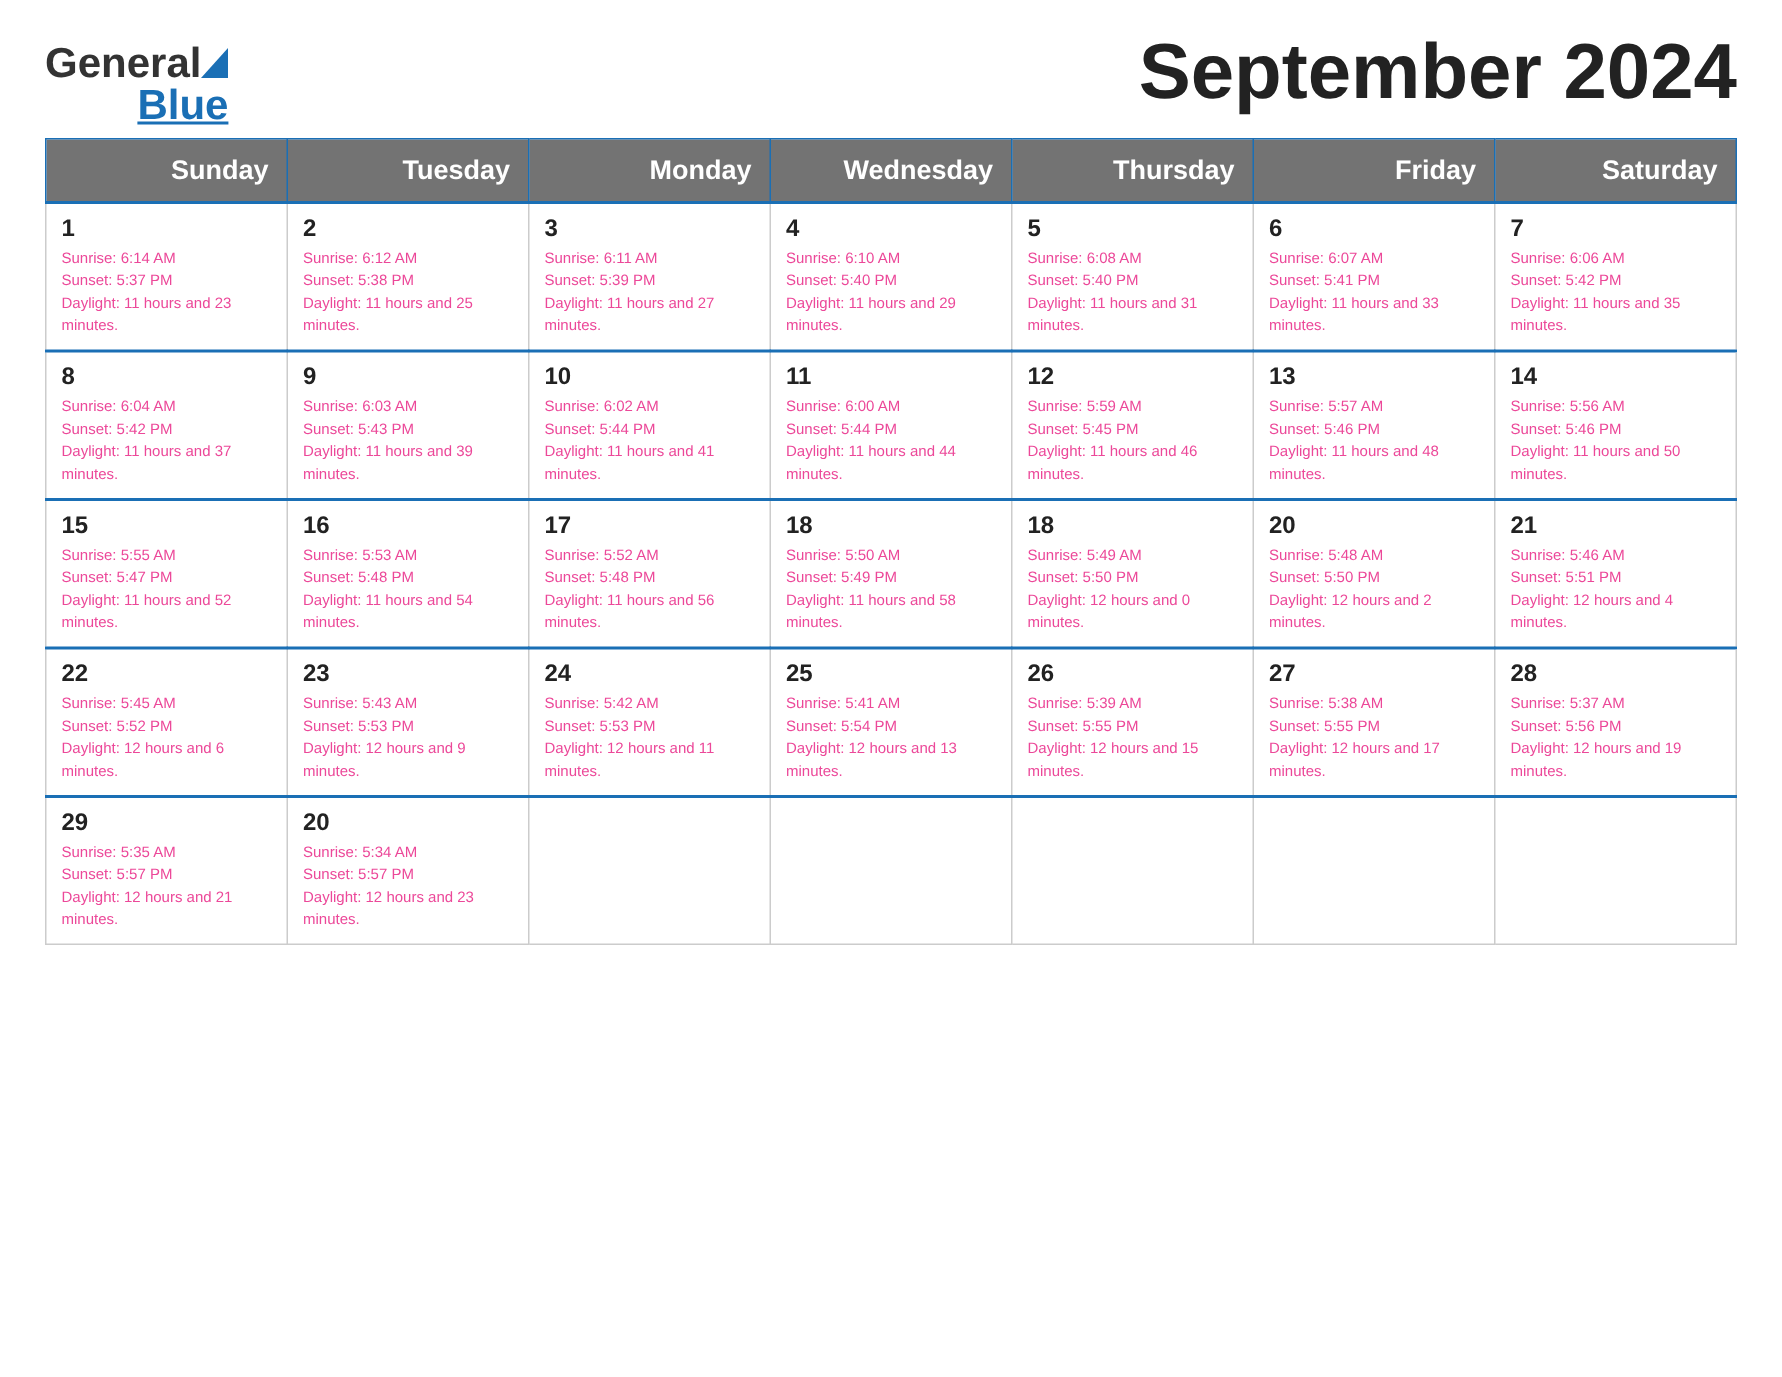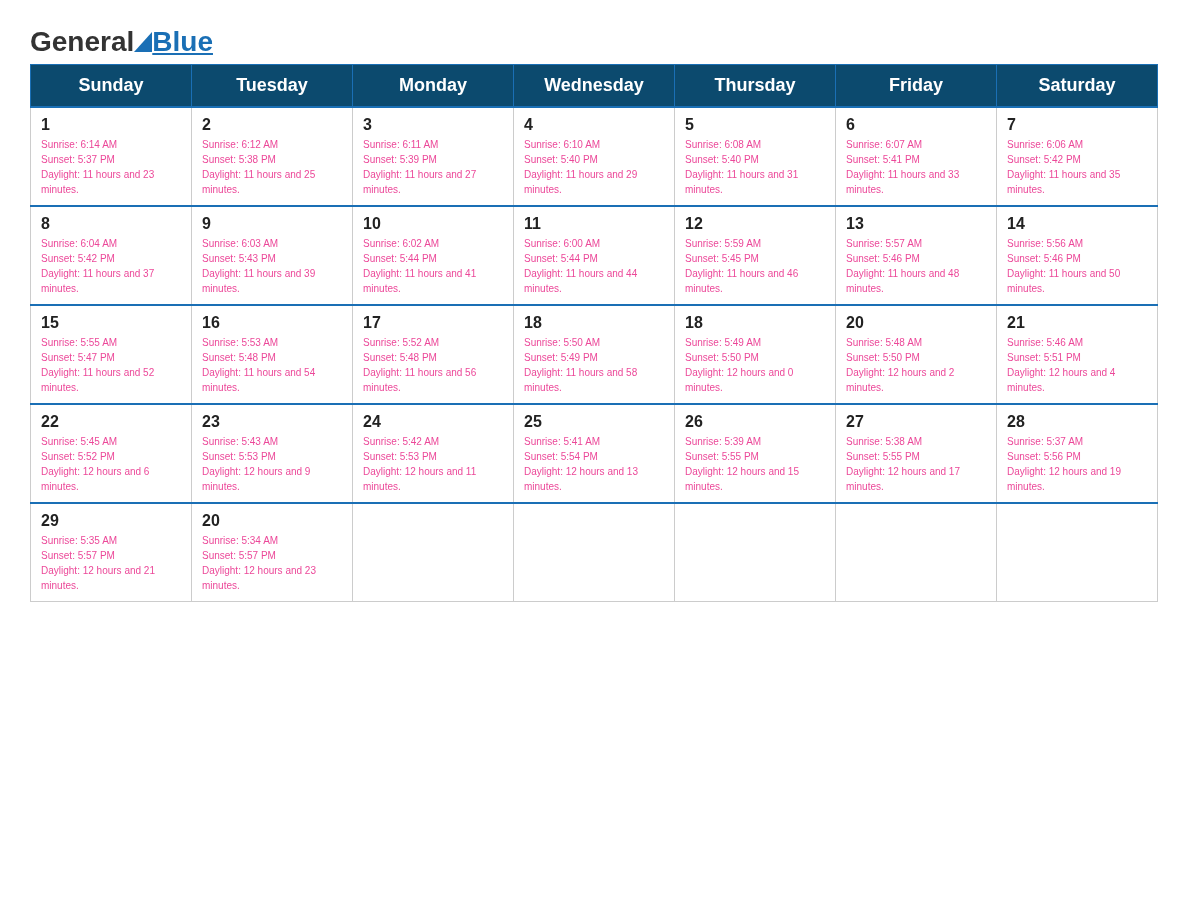--- a/index.html
+++ b/index.html
@@ -11,21 +11,21 @@
       padding: 20px 30px;
     }
     .header-row {
       display: flex;
       align-items: flex-start;
       justify-content: space-between;
       margin-bottom: 8px;
     }
     .logo {
       display: flex;
-      flex-direction: row;
+      flex-direction: column;
       align-items: flex-end;
       padding-top: 8px;
     }
     .logo-text-general {
       font-size: 28px;
       font-weight: bold;
       color: #333;
       line-height: 1;
     }
     .logo-text-blue {
@@ -52,26 +52,26 @@
       font-size: 22px;
       color: #444;
       margin-top: 4px;
     }
     table {
       width: 100%;
       border-collapse: collapse;
       margin-top: 8px;
     }
     thead tr th {
-      background-color: #0c4a6e;
+      background-color: #737373;
       color: #fff;
       font-size: 18px;
       font-weight: bold;
       padding: 10px 12px;
-      text-align: center;
+      text-align: right;
       border: 1px solid #1a6fb5;
     }
     tbody tr td {
       vertical-align: top;
       padding: 8px 10px;
       border: 1px solid #ccc;
       font-size: 13.5px;
       color: #222;
       width: 14.28%;
       min-height: 90px;
@@ -114,20 +114,21 @@
         <svg width="18" height="20" viewBox="0 0 18 20">
             <polygon points="0,20 18,20 18,0" fill="#1a6fb5"></polygon>
           </svg>
       </span>
     </div>
     <div class="logo-line">
       <span class="logo-text-blue">Blue</span>
     </div>
   </div>
   <div class="title-block">
+    <div class="calendar-title">September 2024</div>
   </div>
 </div>
 
 <table>
   <thead>
     <tr>
       <th>Sunday</th>
       <th>Tuesday</th>
       <th>Monday</th>
       <th>Wednesday</th>

